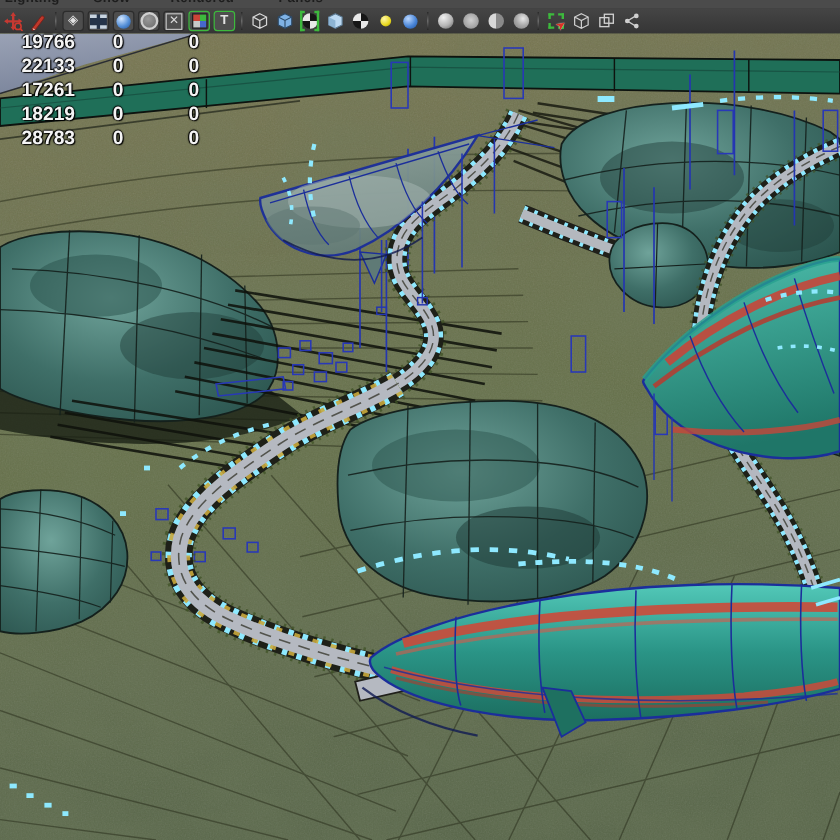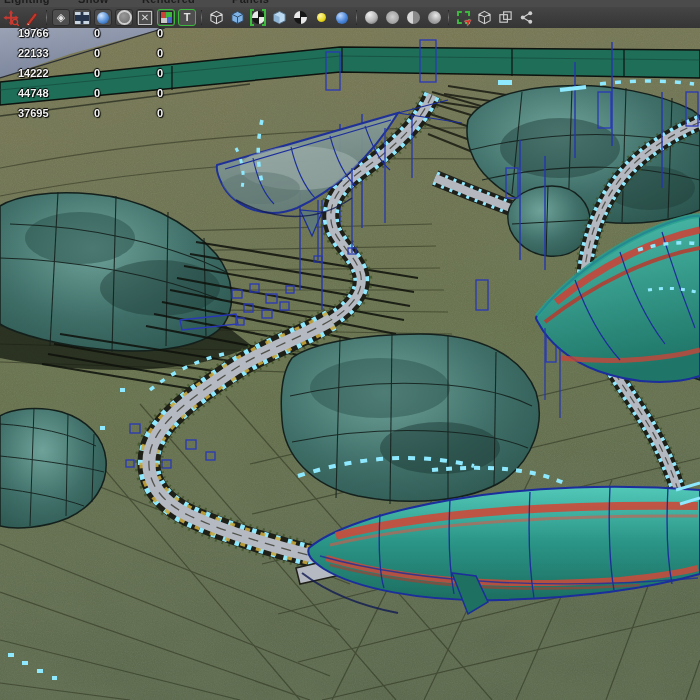--- a/index.html
+++ b/index.html
@@ -37,21 +37,21 @@
   .cswatch{width:11px;height:11px;background:conic-gradient(#3db93d 0 25%,#4668cc 0 50%,#c8c8c8 0 75%,#cc4438 0);outline:1px solid #222;}
   .xglyph{font-size:10px;color:#d8d8d8;border:1px solid #c0c0c0;width:12px;height:12px;display:flex;align-items:center;justify-content:center;}
   .selbox{width:13px;height:13px;border:2px dashed #3db93d;box-sizing:border-box;background:transparent;}
   .selcursor{position:absolute;right:-1px;bottom:-2px;color:#d93025;font-size:10px;transform:rotate(-35deg);text-shadow:0 0 1px #fff;}
   
   #viewport{position:absolute;left:0;top:28px;width:700px;height:672px;background:#6a6f4a;}
   #viewport svg{display:block;}
   
   #stats{position:absolute;left:0;top:27px;pointer-events:none;}
   .stat-row{position:relative;height:20px;width:220px;}
-  .stat-c{position:absolute;font-size:11px;font-weight:bold;color:#f4f4f4;
+  .stat-c{position:absolute;font-size:16px;font-weight:bold;color:#f4f4f4;
           text-shadow:1px 1px 1px #000,-1px 0 1px #000,0 -1px 1px #000;}
   .c0{left:18px;} .c1{left:94px;} .c2{left:157px;}
 </style>
 </head>
 <body>
 
 <div id="app">
 
   <div id="menustrip">
     <span class="menu-item" style="left:4px">Lighting</span>
@@ -478,29 +478,29 @@
       <span class="stat-c c0">19766</span>
       <span class="stat-c c1">0</span>
       <span class="stat-c c2">0</span>
     </div>
     <div class="stat-row">
       <span class="stat-c c0">22133</span>
       <span class="stat-c c1">0</span>
       <span class="stat-c c2">0</span>
     </div>
     <div class="stat-row">
-      <span class="stat-c c0">14222</span>
+      <span class="stat-c c0">17261</span>
       <span class="stat-c c1">0</span>
       <span class="stat-c c2">0</span>
     </div>
     <div class="stat-row">
-      <span class="stat-c c0">44748</span>
+      <span class="stat-c c0">18219</span>
       <span class="stat-c c1">0</span>
       <span class="stat-c c2">0</span>
     </div>
     <div class="stat-row">
-      <span class="stat-c c0">37695</span>
+      <span class="stat-c c0">28783</span>
       <span class="stat-c c1">0</span>
       <span class="stat-c c2">0</span>
     </div>
   </div>
 
 </div>
 
 </body></html>

